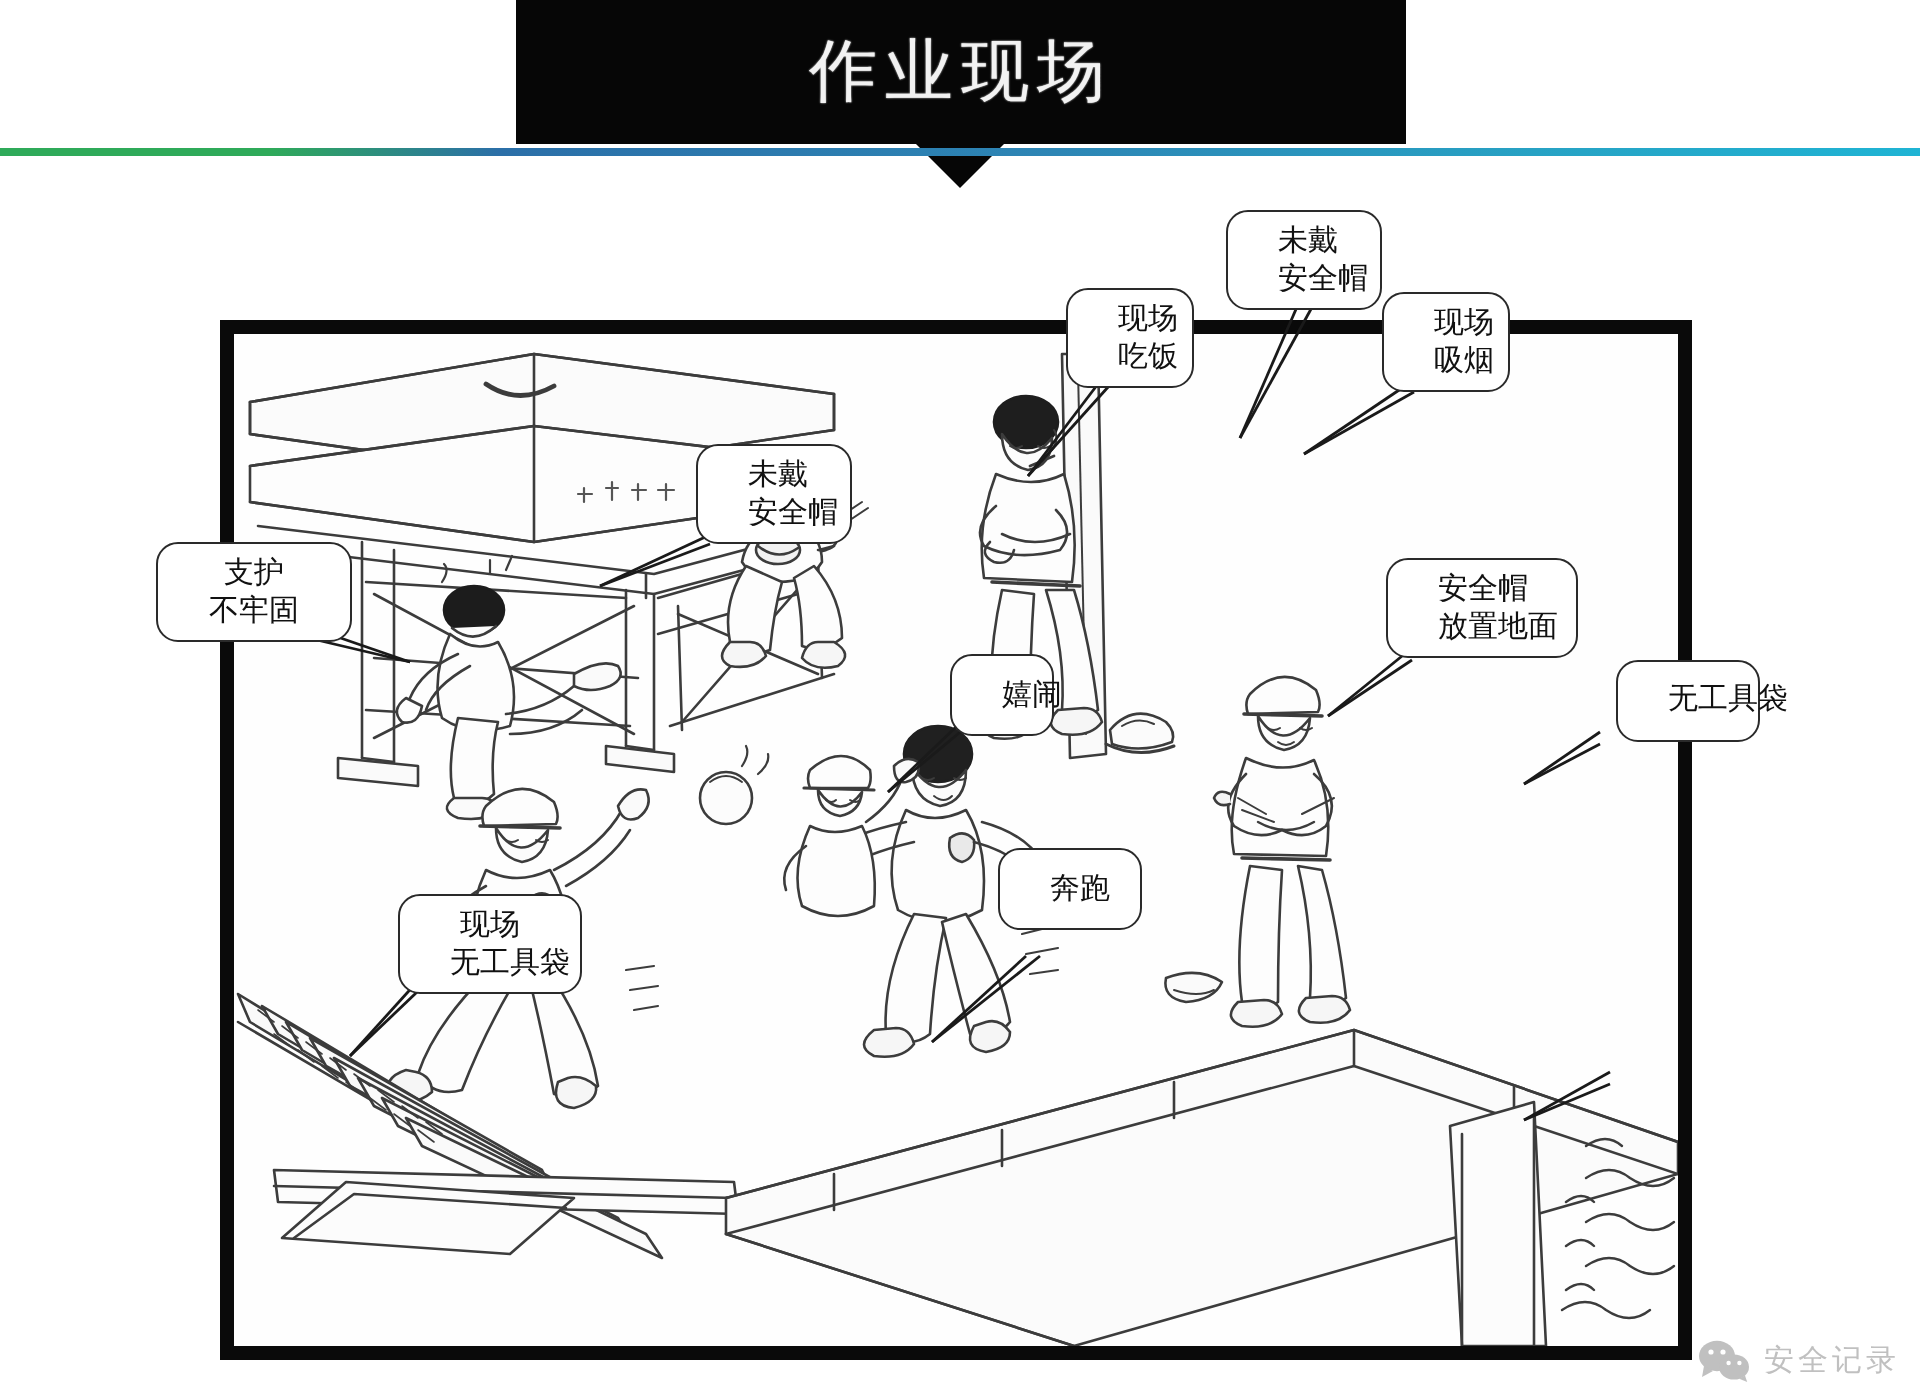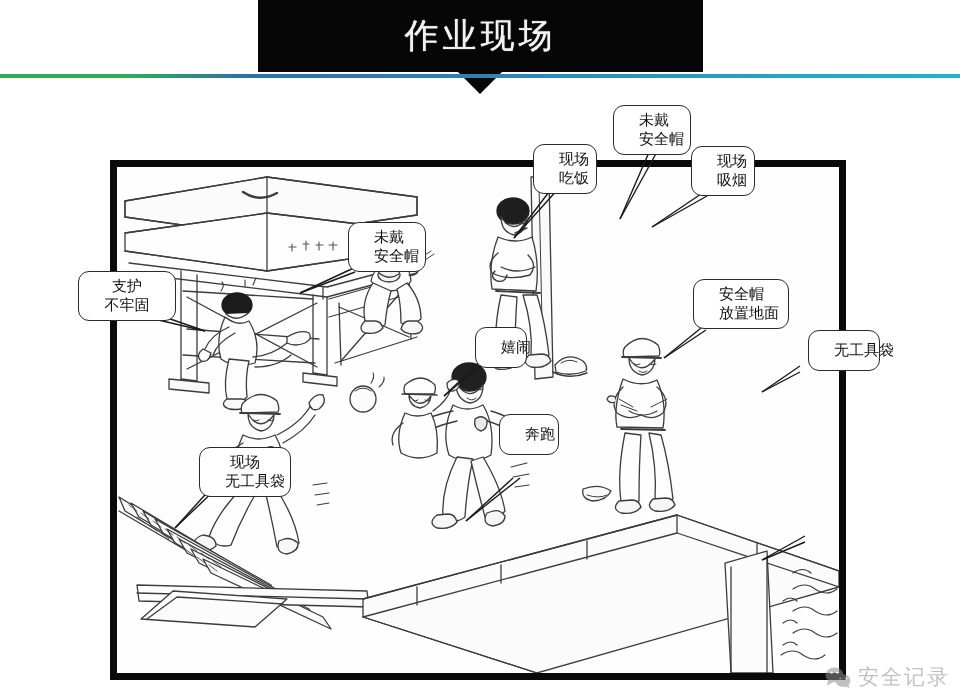--- a/index.html
+++ b/index.html
@@ -66,21 +66,21 @@
   .leader{position:absolute;z-index:25;}
   .leader svg{display:block;overflow:visible;}
 
   
   .watermark{
     position:absolute;right:10px;bottom:2px;
     display:flex;align-items:center;gap:7px;
     opacity:.55;z-index:60;
   }
   .wm-text{
-    font-size:21px;color:#8d8d8d;letter-spacing:2px;
+    font-size:15px;color:#8d8d8d;letter-spacing:2px;
     font-family:"DejaVu Sans","Liberation Sans",sans-serif;
   }
   .wm-icon{width:26px;height:22px;}
 </style>
 </head>
 <body>
 
 <div id="page">
 
   <div class="banner">
@@ -440,21 +440,21 @@
 
   <div class="callout" style="left:475px;top:327px;width:49px;padding-top:10px;padding-bottom:10px;">
     <span>嬉闹</span>
   </div>
 
   <div class="callout" style="left:199px;top:447px;width:92px;">
     <span>现场</span>
     <span>无工具袋</span>
   </div>
 
-  <div class="callout" style="left:499px;top:414px;width:60px;padding-top:10px;padding-bottom:10px;">
+  <div class="callout" style="left:499px;top:424px;width:72px;padding-top:10px;padding-bottom:10px;">
     <span>奔跑</span>
   </div>
 
 
   <div class="watermark">
     <span class="wm-icon">
       <svg viewBox="0 0 26 22" width="26" height="22">
         <g fill="#8d8d8d">
           <ellipse cx="9.5" cy="9" rx="9" ry="7.6"></ellipse>
           <path d="M3 14 L2 19.5 L7.5 16.5 Z"></path>

